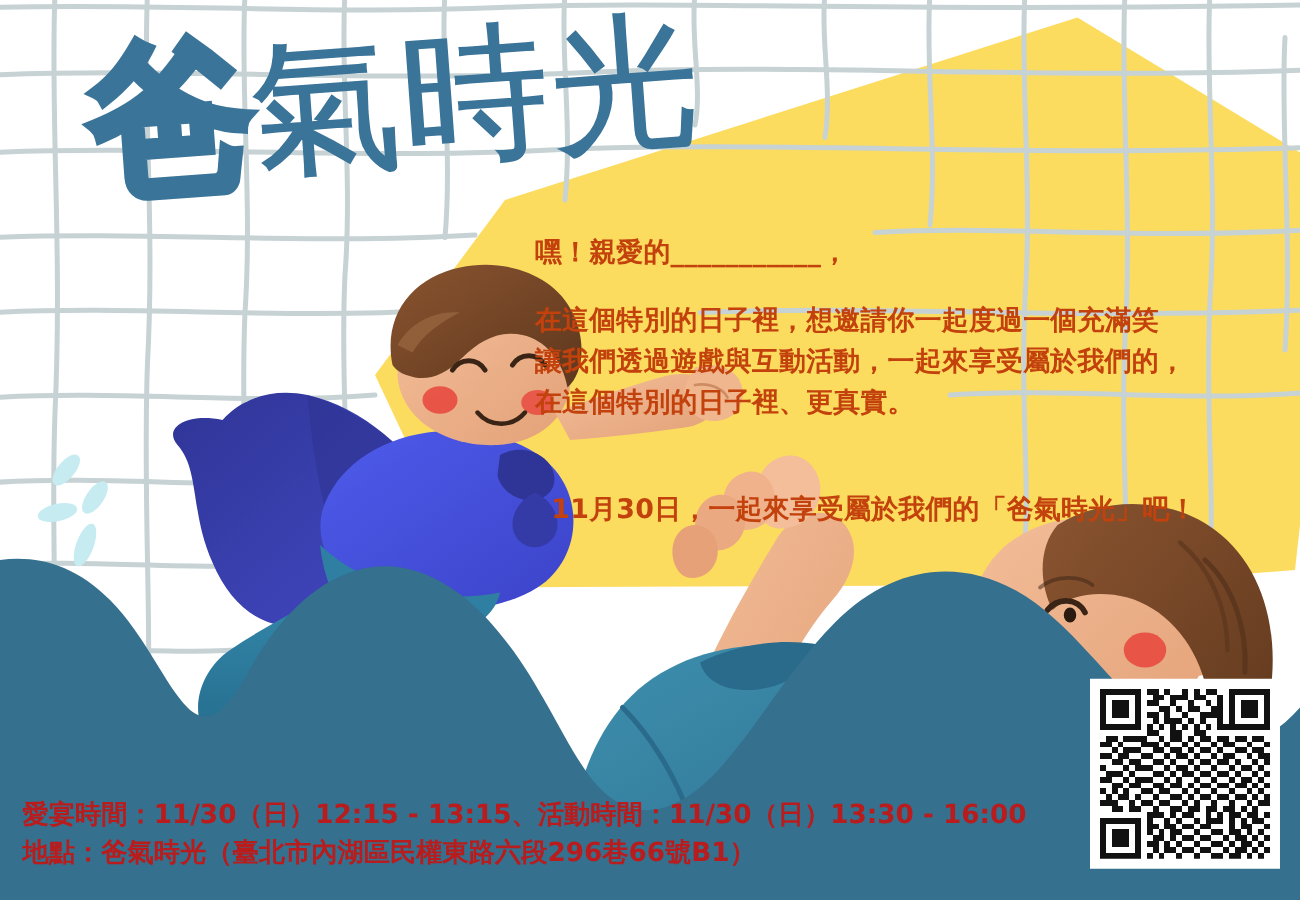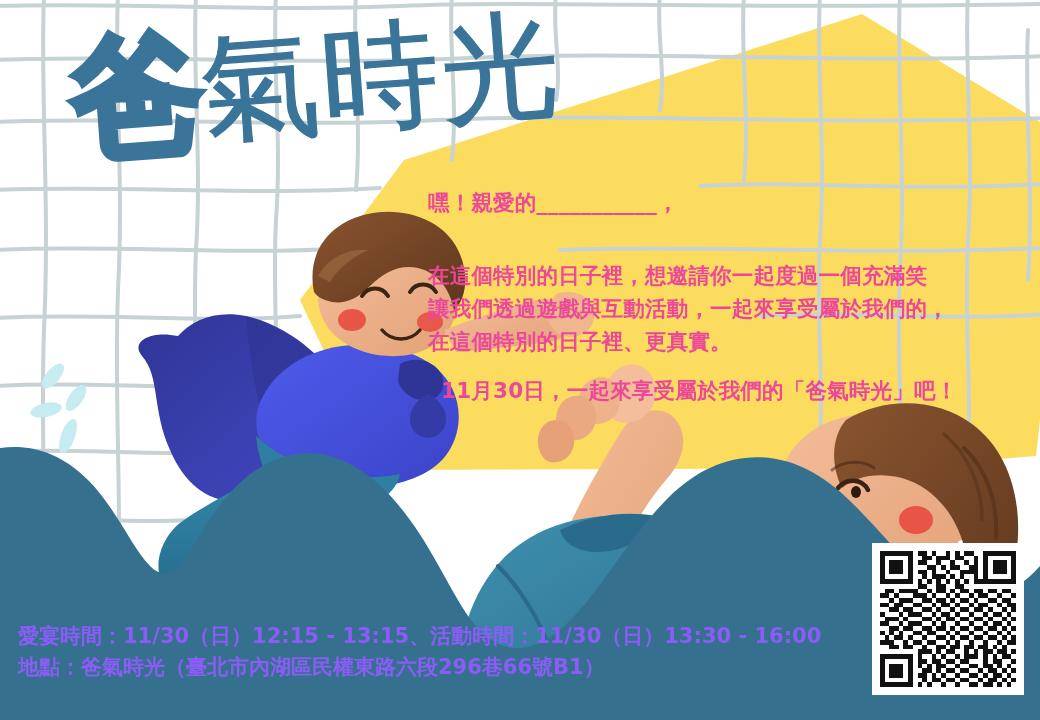--- a/index.html
+++ b/index.html
@@ -59,46 +59,46 @@
     paint-order: stroke fill;
   }
 
   
   #body-copy {
     position: absolute;
     left: 428px;
     top: 186px;
     width: 588px;
     z-index: 6;
-    color: #ec4899;
+    color: #c2410c;
     font-family: "DejaVu Sans", "Liberation Sans", sans-serif;
     font-size: 21.5px;
     font-weight: 700;
     line-height: 33px;
     letter-spacing: 0.2px;
   }
   #body-copy .greet { display: block; }
   #body-copy .para {
     display: block;
-    margin-top: 40px;
+    margin-top: 21px;
   }
   #body-copy .para .ln { display: block; }
   #body-copy .closing {
     display: block;
-    margin-top: 16px;
+    margin-top: 52px;
     padding-left: 13px;
   }
 
   
   #footer {
     position: absolute;
     left: 18px;
-    bottom: 37px;
+    bottom: 22px;
     z-index: 8;
-    color: #8b5cf6;
+    color: #b91c1c;
     font-family: "DejaVu Sans", "Liberation Sans", sans-serif;
     font-size: 21px;
     font-weight: 700;
     line-height: 31px;
     letter-spacing: 0px;
     white-space: nowrap;
   }
   #footer .fline { display: block; }
 
   

